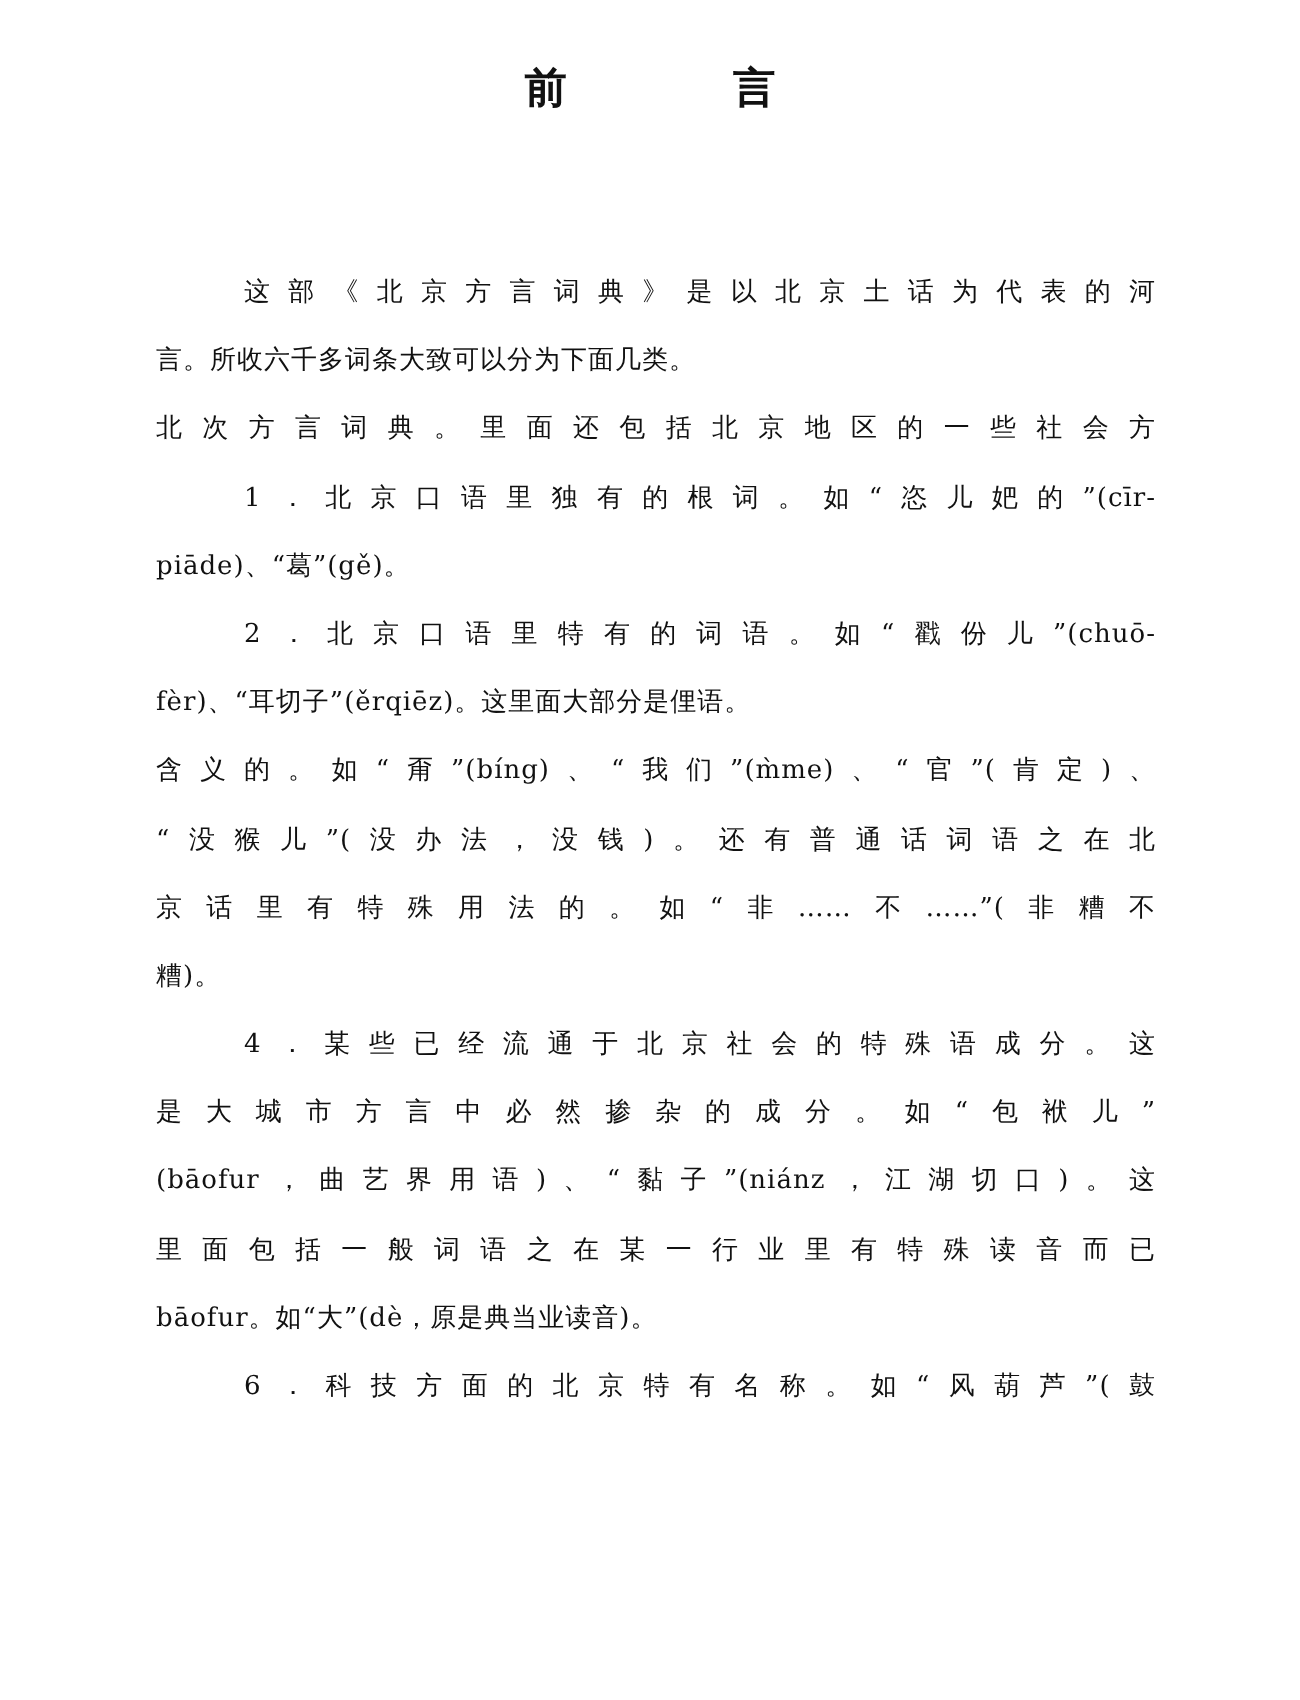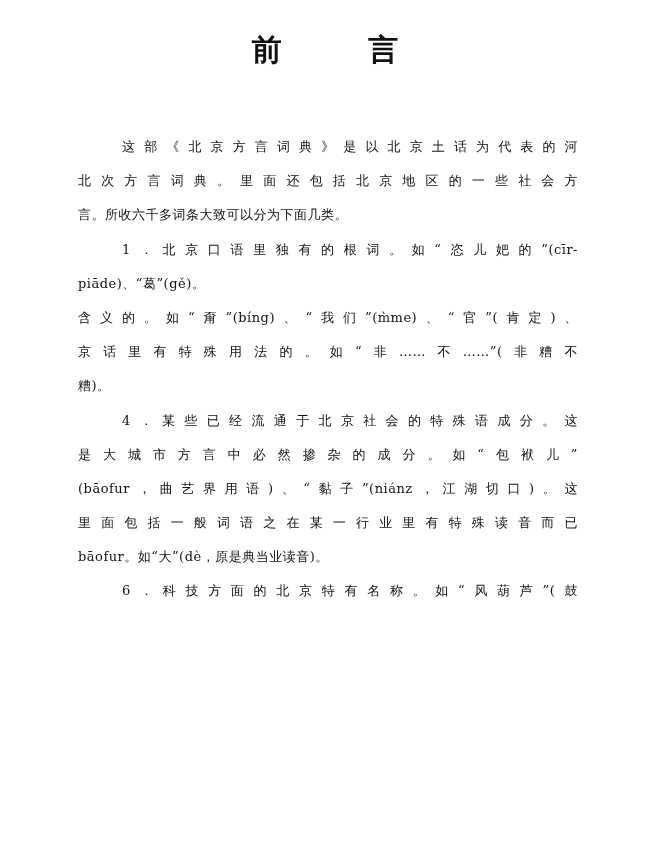--- a/index.html
+++ b/index.html
@@ -1,42 +1,47 @@
 <!DOCTYPE html>
 <html><head>
 <meta charset="utf-8">
 <style>
   html, body { margin:0; padding:0; background:#ffffff; }
   body { width:650px; height:850px; overflow:hidden; position:relative;
          font-family: "DejaVu Serif", "Liberation Serif", serif; color:#111; }
   .title { position:absolute; top:30px; left:0; width:650px; text-align:center;
-           font-size:30px; font-weight:bold; letter-spacing:38px; text-indent:38px; }
+           font-size:21px; font-weight:bold; letter-spacing:38px; text-indent:38px; }
   .body { position:absolute; top:130px; left:78px; width:500px; }
   .line { height:34.2px; line-height:34.2px; font-size:13px; white-space:nowrap;
           text-align:justify; text-align-last:justify; letter-spacing:0.5px; }
   .line.last { text-align-last:left; }
   .indent { padding-left:44px; }
 </style>
 </head>
 <body>
 
 <div class="title">前  言</div>
 
 <div class="body">
   <div>
     <div class="line indent">这部《北京方言词典》是以北京土话为代表的河</div>
+    <div class="line last">言。所收六千多词条大致可以分为下面几类。</div>
     <div class="line">北次方言词典。里面还包括北京地区的一些社会方</div>
-    <div class="line last">言。所收六千多词条大致可以分为下面几类。</div>
   </div>
   <div>
     <div class="line indent">1．北京口语里独有的根词。如“恣儿妑的”(cīr-</div>
     <div class="line last">piāde)、“葛”(gě)。</div>
   </div>
   <div>
+    <div class="line indent">2．北京口语里特有的词语。如“戳份儿”(chuō-</div>
+    <div class="line last">fèr)、“耳切子”(ěrqiēz)。这里面大部分是俚语。</div>
+  </div>
+  <div>
     <div class="line">含义的。如“甭”(bíng)、“我们”(m̀me)、“官”(肯定)、</div>
+    <div class="line">“没猴儿”(没办法，没钱)。还有普通话词语之在北</div>
     <div class="line">京话里有特殊用法的。如“非……不……”(非糟不</div>
     <div class="line last">糟)。</div>
   </div>
   <div>
     <div class="line indent">4．某些已经流通于北京社会的特殊语成分。这</div>
     <div class="line">是大城市方言中必然掺杂的成分。如“包袱儿”</div>
     <div class="line">(bāofur，曲艺界用语)、“黏子”(niánz，江湖切口)。这</div>
     <div class="line">里面包括一般词语之在某一行业里有特殊读音而已</div>
     <div class="line last">bāofur。如“大”(dè，原是典当业读音)。</div>
   </div>

